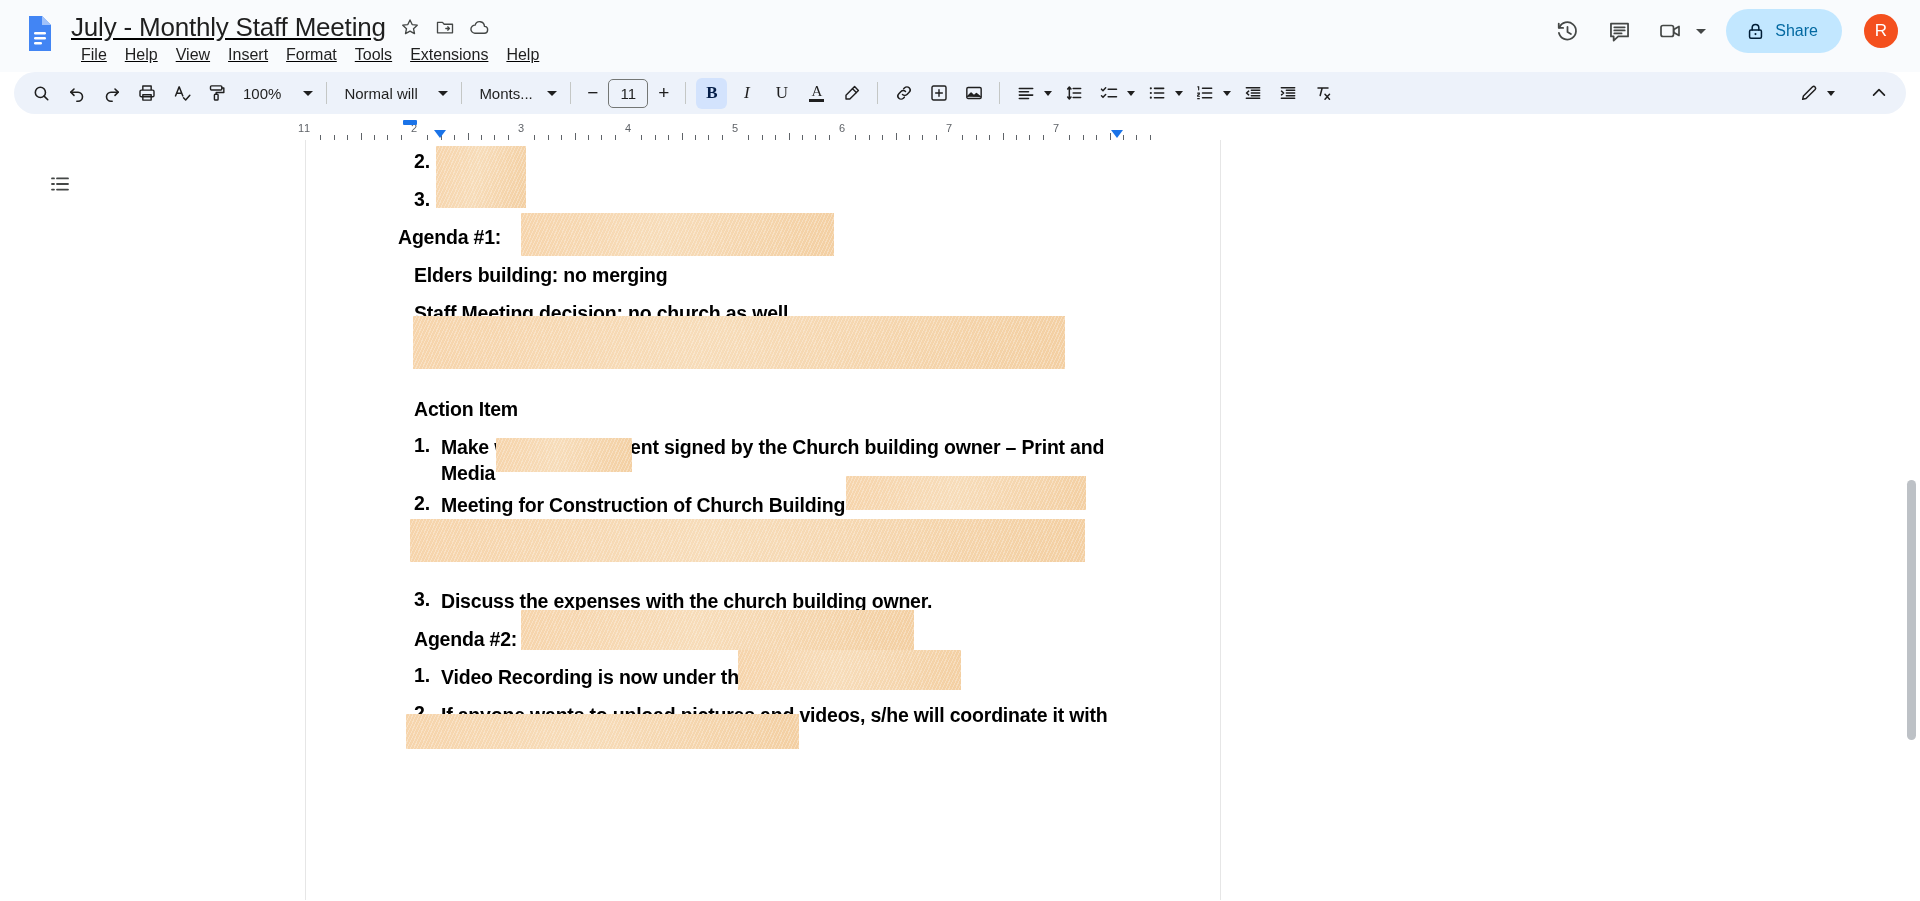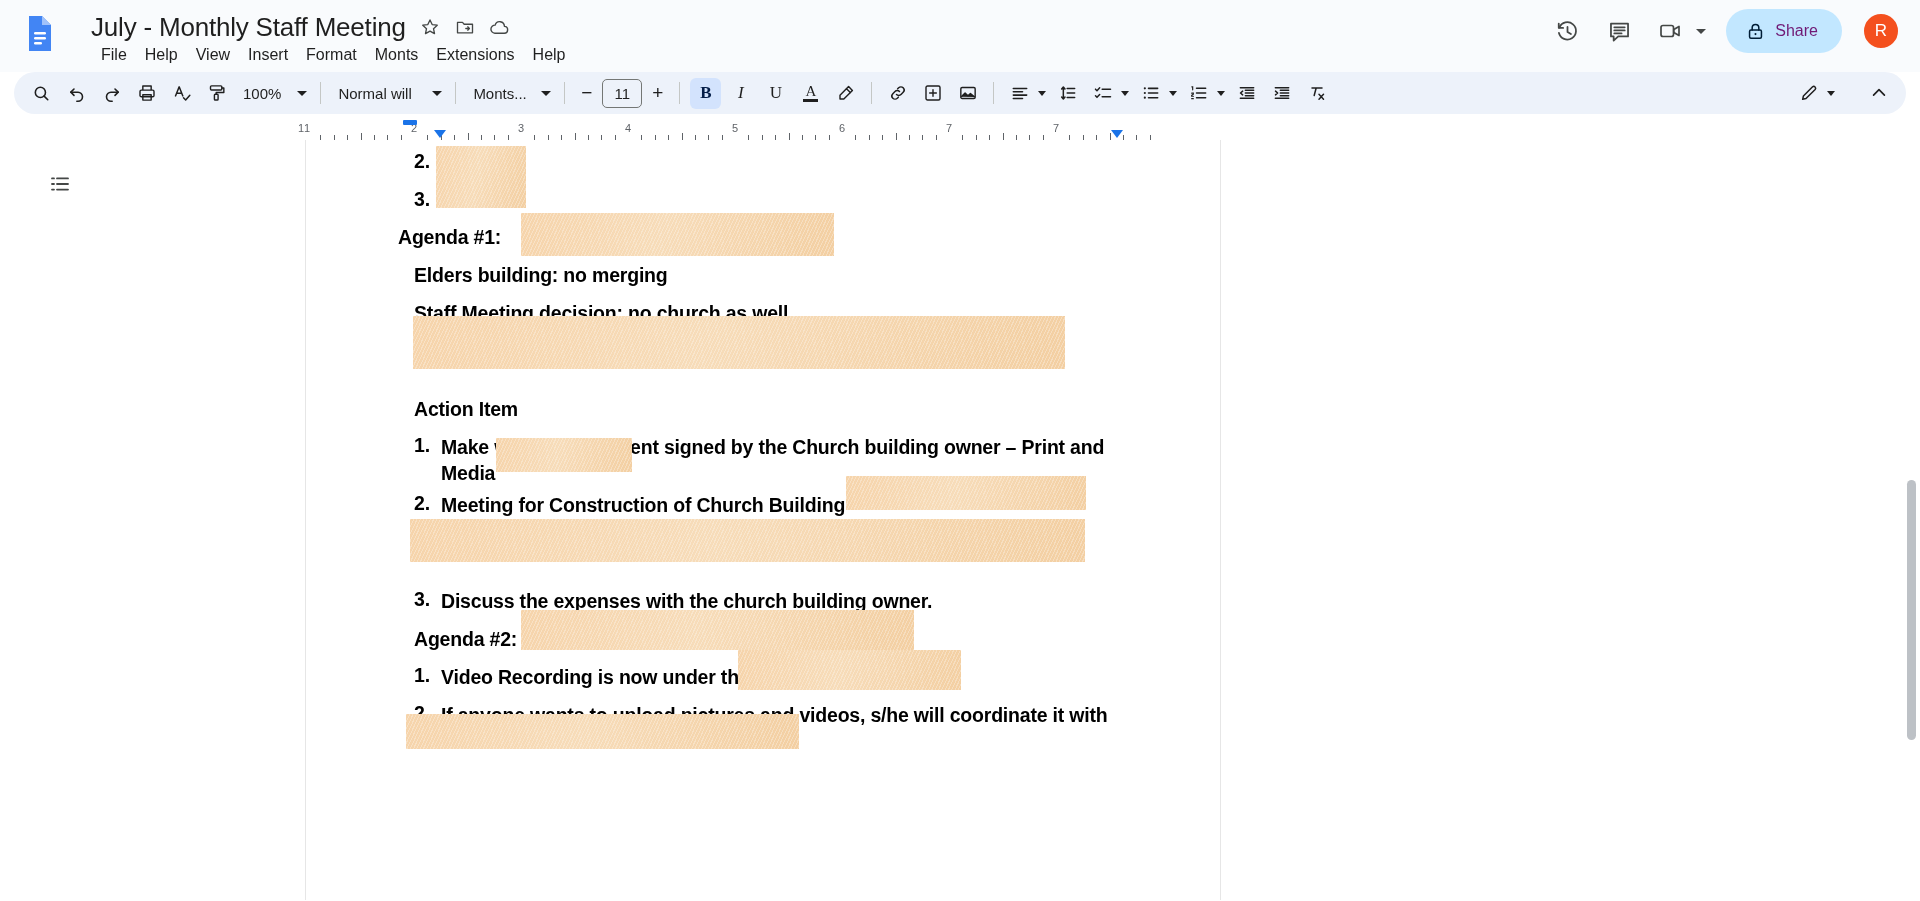--- a/index.html
+++ b/index.html
@@ -19,21 +19,21 @@
     padding: 9px 22px 0 18px;
     position: relative;
   }
   .doc-icon {
     width: 45px; height: 45px;
     margin-top: 2px;
     flex: 0 0 45px;
     position: relative;
   }
   .doc-icon svg { display:block; }
-  .title-block { margin-left: 28px; margin-top: 1px; }
+  .title-block { margin-left: 8px; margin-top: 1px; text-decoration: underline; }
   .title-row { display: flex; align-items: center; gap: 13px; height: 34px; }
   .doc-title {
     font-size: 26px;
     color: #1f1f1f;
     letter-spacing: -0.2px;
     font-weight: 400;
     white-space: nowrap;
   }
   .hdr-mini-icon { width: 22px; height: 22px; color: #444746; cursor: pointer; display:flex; align-items:center; justify-content:center;}
   .menu-row {
@@ -77,21 +77,21 @@
   .share-btn {
     height: 44px;
     background: #c2e7ff;
     border-radius: 22px;
     display: flex; align-items: center;
     padding: 0 24px 0 20px;
     gap: 10px;
     cursor: pointer;
     margin-left: 6px;
   }
-  .share-label { font-size: 16px; color: #701a75; font-weight: 500; }
+  .share-label { font-size: 16px; color: #0369a1; font-weight: 500; }
   .avatar {
     width: 38px; height: 38px;
     border-radius: 50%;
     background: #f4501e;
     color: #fff;
     display: flex; align-items: center; justify-content: center;
     font-size: 17px; font-weight: 500;
     margin-left: 12px;
     cursor: pointer;
     border: 2px solid #f9fbfd;
@@ -128,21 +128,21 @@
     flex: 0 0 1px;
   }
   .tb-dropdown {
     height: 31px;
     display: flex; align-items: center;
     padding: 0 5px 0 9px;
     border-radius: 5px;
     cursor: pointer;
     color: #1f1f1f;
     font-size: 15px;
-    gap: 6px;
+    gap: 12px;
     flex: 0 0 auto;
   }
   .dd-caret {
     width: 0; height: 0;
     border-left: 5px solid transparent;
     border-right: 5px solid transparent;
     border-top: 5px solid #1f1f1f;
     margin-left: 10px;
   }
   .zoom-dd { min-width: 52px; }
@@ -341,21 +341,21 @@
         </svg>
       </span>
     </div>
 
     <div class="menu-row">
       <span class="menu-item">File</span>
       <span class="menu-item">Help</span>
       <span class="menu-item">View</span>
       <span class="menu-item">Insert</span>
       <span class="menu-item">Format</span>
-      <span class="menu-item">Monts</span>
+      <span class="menu-item">Tools</span>
       <span class="menu-item">Extensions</span>
       <span class="menu-item">Help</span>
     </div>
   </div>
 
   <div class="header-right">
     <div class="hdr-btn">
       <svg width="25" height="25" viewBox="0 0 24 24" fill="none" stroke="currentColor" stroke-width="1.7">
         <path d="M3.6 8.6V4.4M3.6 8.6h4.2" stroke-linecap="round" stroke-linejoin="round"></path>
         <path d="M4.2 8.2A8.3 8.3 0 1 1 3.8 13.4" stroke-linecap="round"></path>

